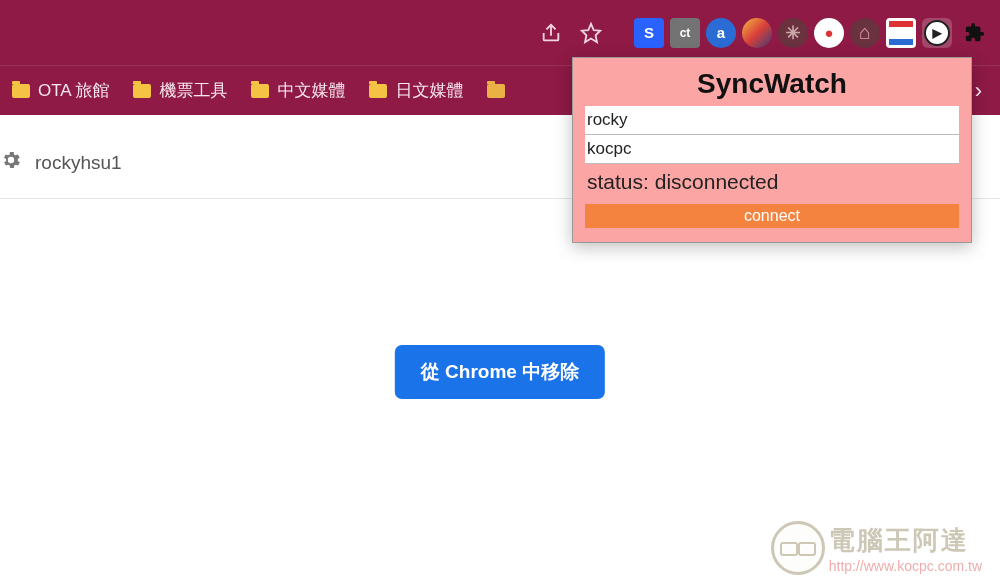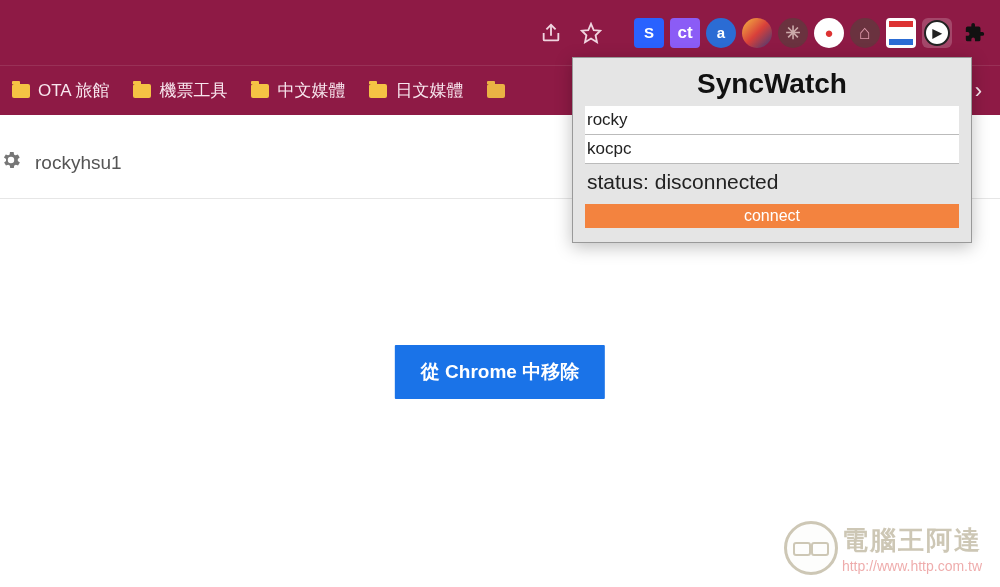--- a/index.html
+++ b/index.html
@@ -82,28 +82,28 @@
   .remove-btn {
     position: absolute;
     left: 50%; transform: translateX(-50%);
     top: 230px;
     background: #1a73e8;
     color: #fff;
     font-size: 19px;
     font-weight: 600;
     padding: 14px 26px;
     border: none;
-    border-radius: 1px;
+    border-radius: 7px;
   }
 
   .popup {
     position: absolute;
     top: 57px; left: 572px;
     width: 400px;
-    background: #e5e5e5;
+    background: #fca5a5;
     border: 1px solid #999;
     box-shadow: 0 4px 16px rgba(0,0,0,0.25);
     padding: 8px 12px 14px;
     z-index: 10;
   }
   .popup-title {
     text-align: center;
     font-size: 28px;
     font-weight: 600;
     color: #111;
@@ -177,21 +177,21 @@
         <path d="M7 8l5-5 5 5"></path>
       </svg>
   </div>
   <div class="toolbar-icon">
     <svg width="22" height="22" viewBox="0 0 24 24" fill="none" stroke="currentColor" stroke-width="2">
         <polygon points="12 2 15 9 22 9.5 17 14.5 18.5 22 12 18 5.5 22 7 14.5 2 9.5 9 9 12 2"></polygon>
       </svg>
   </div>
   <div style="width:14px"></div>
   <div class="ext-icon" style="background:#2962ff">S</div>
-  <div class="ext-icon" style="background:#8b5cf6;font-size:17px">ct</div>
+  <div class="ext-icon" style="background:#737373;font-size:12px">ct</div>
   <div class="ext-icon round" style="background:#2b6cd4">a</div>
   <div class="ext-icon round" style="background:linear-gradient(135deg,#f5b841,#d9403a,#3a3a7a)"></div>
   <div class="ext-icon round" style="background:#6a323f;color:#caa;font-size:18px">✳</div>
   <div class="ext-icon round" style="background:#fff;color:#d33">●</div>
   <div class="ext-icon round" style="background:#6a323f;color:#d9a;font-size:20px;">⌂</div>
   <div class="ext-icon" style="background:#fff;position:relative;overflow:hidden">
     <div style="position:absolute;top:3px;left:3px;right:3px;height:6px;background:#d33"></div>
     <div style="position:absolute;bottom:3px;left:3px;right:3px;height:6px;background:#2b6cd4"></div>
   </div>
   <div class="ext-active">
@@ -237,21 +237,21 @@
     <span>rockyhsu1</span>
   </div>
   <div class="divider"></div>
 
   <button class="remove-btn">從 Chrome 中移除</button>
 
   <div class="watermark">
     <div class="wm-face"></div>
     <div class="wm-text">
       <div class="line1">電腦王阿達</div>
-      <div class="line2">http://www.http.com.tw</div>
+      <div class="line2">http://www.kocpc.com.tw</div>
     </div>
   </div>
 </div>
 
 <div class="popup">
   <div class="popup-title">SyncWatch</div>
   <input class="popup-input" value="rocky" style="">
   <input class="popup-input" value="kocpc" style="">
   <div class="popup-status">status: disconnected</div>
   <button class="connect-btn">connect</button>

